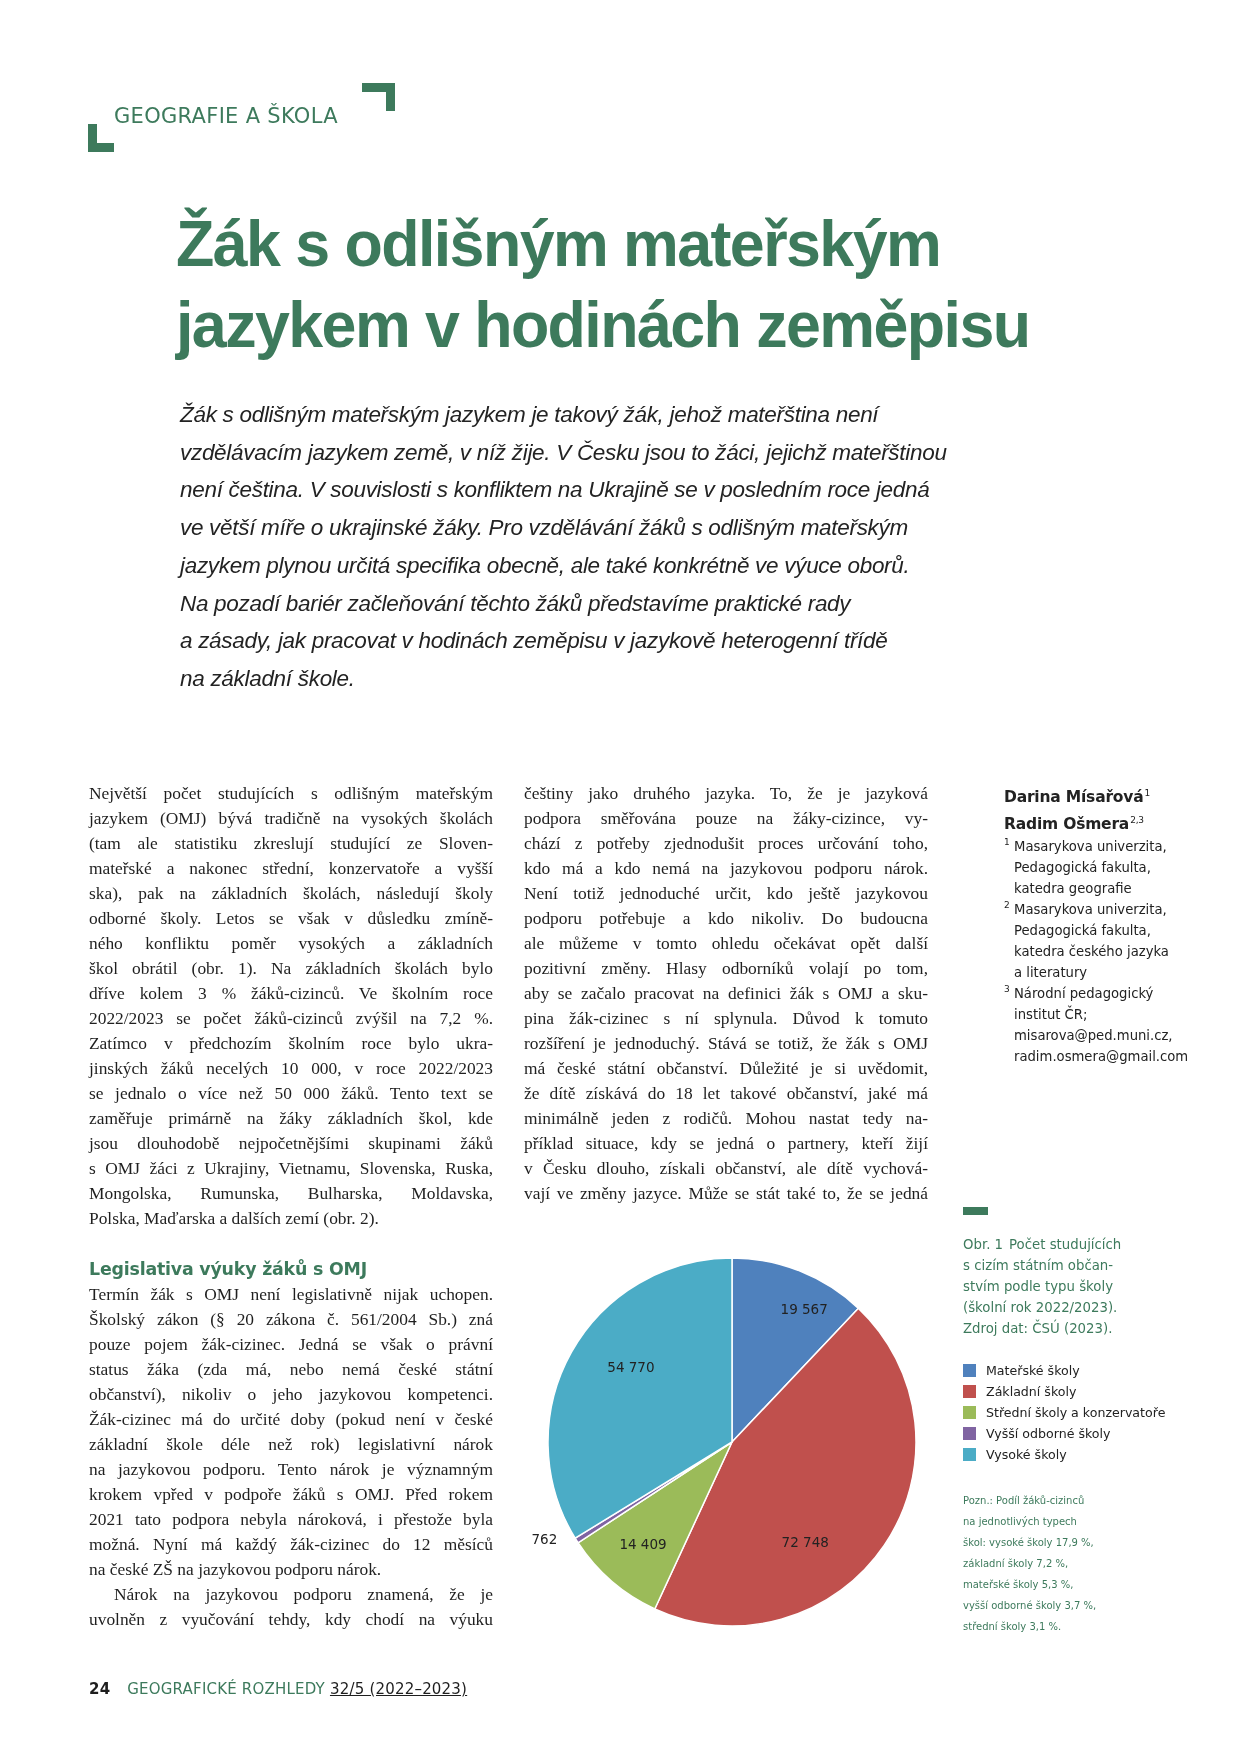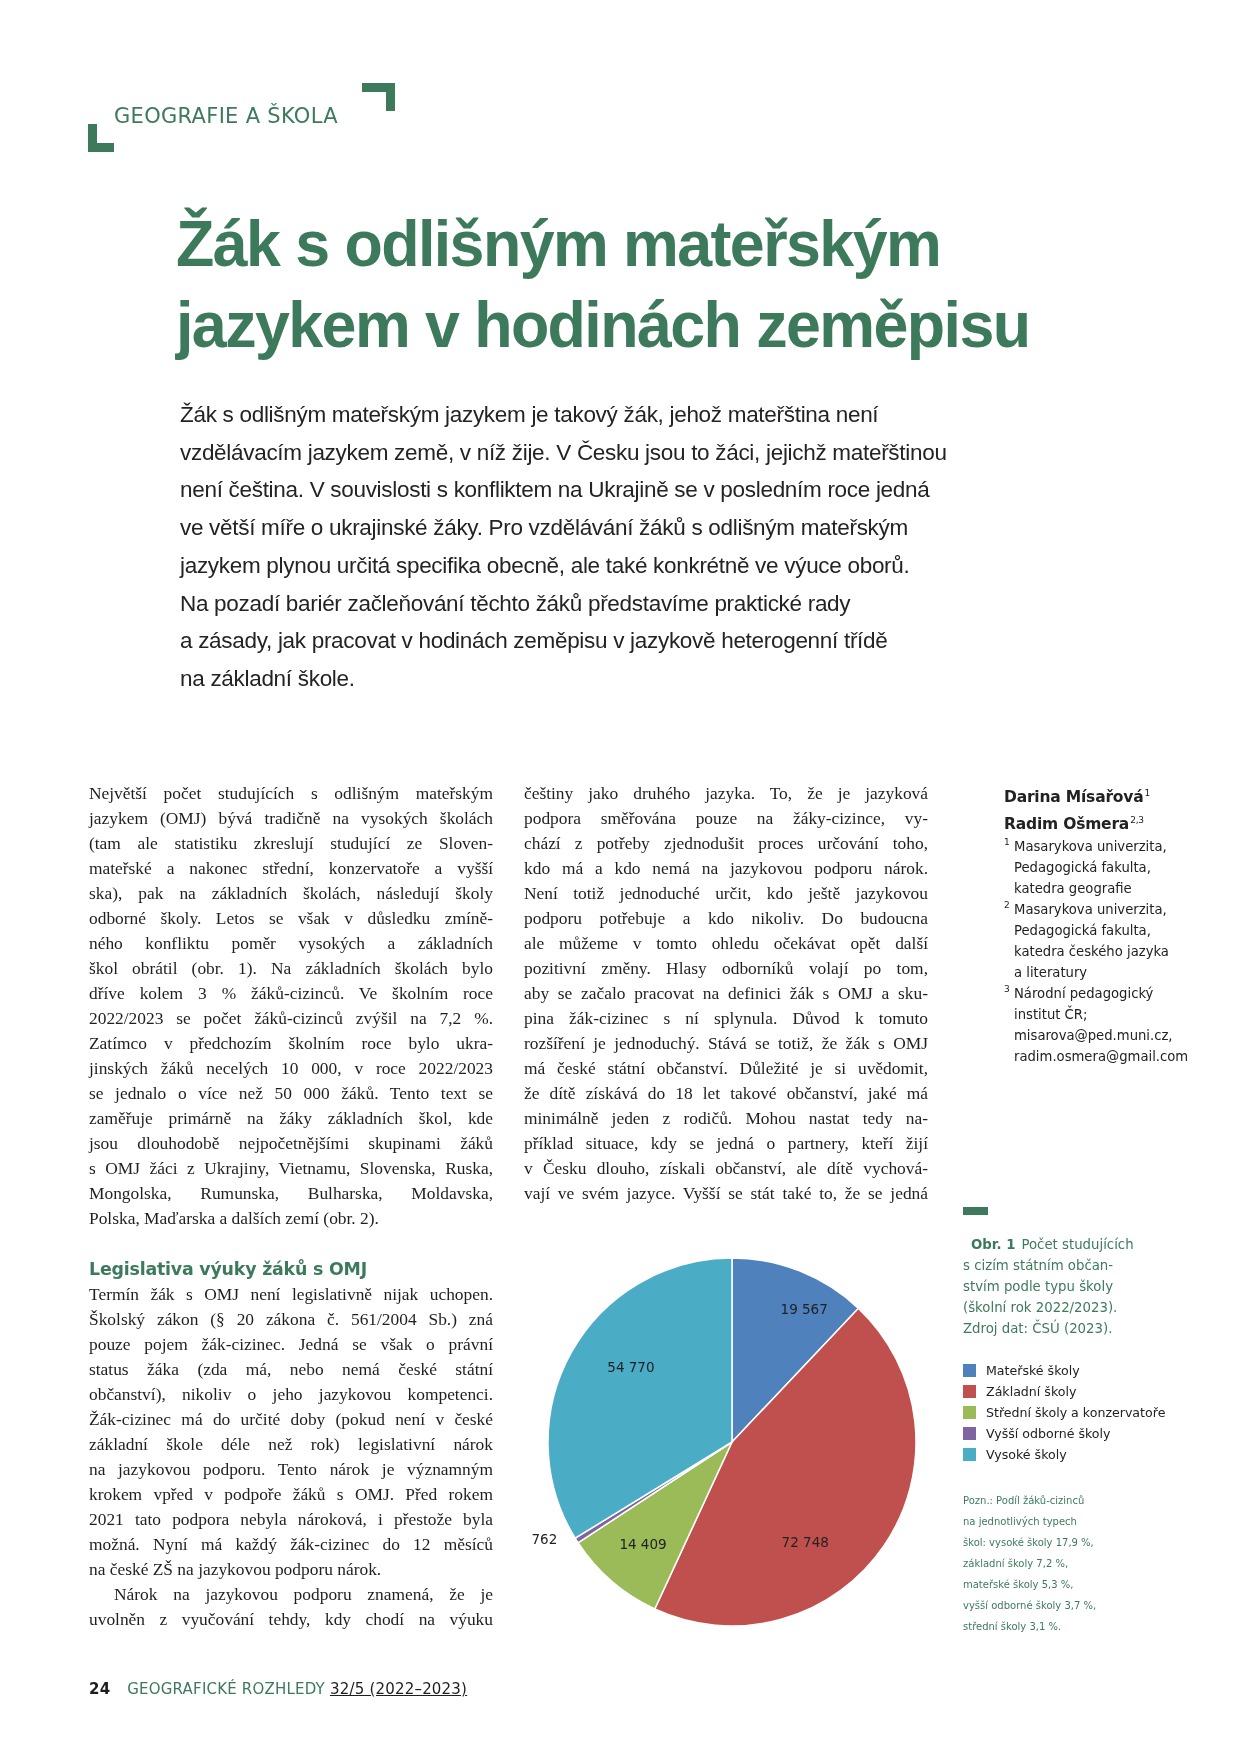--- a/index.html
+++ b/index.html
@@ -12,21 +12,21 @@
     .bracket-tr-v { position: absolute; left: 386px; top: 83px; width: 9px; height: 28px; background: #3d7a5c; }
     .bracket-bl-v { position: absolute; left: 88px; top: 124px; width: 9px; height: 28px; background: #3d7a5c; }
     .bracket-bl-h { position: absolute; left: 88px; top: 143px; width: 26px; height: 9px; background: #3d7a5c; }
     .section-label { position: absolute; left: 114px; top: 104px; font-family: "DejaVu Sans", sans-serif; font-size: 21px; letter-spacing: 0.3px; color: #3d7a5c; font-weight: normal; white-space: nowrap; }
 
     
     .title { position: absolute; left: 176px; top: 204px; width: 1010px; font-family: "Liberation Sans", sans-serif; font-weight: bold; font-size: 64px; line-height: 81px; color: #3d7a5c; letter-spacing: -1.6px; transform: scaleX(0.98); transform-origin: left top; }
     .title span { display: block; white-space: nowrap; }
 
     
-    .intro { position: absolute; left: 180px; top: 396px; width: 900px; font-family: "Liberation Sans", sans-serif; font-size: 22.5px; line-height: 37.7px; color: #232323; letter-spacing: -0.3px; }
+    .intro { position: absolute; left: 180px; top: 396px; width: 900px; font-family: "Liberation Sans", sans-serif; font-size: 22.5px; line-height: 37.7px; color: #232323; letter-spacing: -0.3px; font-style: italic; }
     .intro span { display: block; white-space: nowrap; }
 
     
     .col { position: absolute; font-family: "Liberation Serif", serif; font-size: 17.4px; line-height: 25px; color: #1f1f1f; text-align: justify; }
     .col-left { left: 89px; top: 781px; width: 404px; }
     .col-mid { left: 524px; top: 781px; width: 404px; }
     .col p { margin: 0; }
     .line { display: block; white-space: nowrap; text-align-last: justify; text-align: justify; }
     .line.last { text-align-last: left; }
     .para-gap { height: 26px; }
@@ -37,21 +37,21 @@
     .authors { position: absolute; left: 1004px; top: 782px; width: 240px; font-family: "DejaVu Sans", sans-serif; font-size: 13.2px; line-height: 21px; color: #222; }
     .author-name { font-weight: bold; font-size: 15.5px; line-height: 23px; display: block; white-space: nowrap; letter-spacing: -0.2px; }
     .author-name sup { font-size: 9px; font-weight: normal; vertical-align: 6px; margin-left: 1px; }
     .aff { display: block; white-space: nowrap; position: relative; padding-left: 10px; }
     .aff sup { position: absolute; left: 0; top: -4px; font-size: 9px; }
 
     
     .fig-marker { position: absolute; left: 963px; top: 1207px; width: 25px; height: 8px; background: #3d7a5c; }
     .caption { position: absolute; left: 963px; top: 1234px; width: 250px; font-family: "DejaVu Sans", sans-serif; font-size: 13.3px; line-height: 21px; color: #3d7a5c; }
     .caption span { display: block; white-space: nowrap; }
-    .caption .fig-no { display: inline; font-weight: bold; margin-right: 6px; margin-left: 8px; }
+    .caption .fig-no { display: inline; font-weight: normal; margin-right: 6px; }
 
     .legend { position: absolute; left: 963px; top: 1360px; width: 260px; font-family: "DejaVu Sans", sans-serif; font-size: 12.6px; line-height: 21px; color: #222; }
     .legend-item { display: flex; align-items: center; white-space: nowrap; height: 21px; }
     .legend-swatch { width: 13px; height: 13px; margin-right: 10px; flex: none; }
 
     .note { position: absolute; left: 963px; top: 1490px; width: 260px; font-family: "DejaVu Sans", sans-serif; font-size: 10px; line-height: 21px; color: #3d7a5c; }
     .note span { display: block; white-space: nowrap; }
 
     
     .chart { position: absolute; left: 530px; top: 1240px; width: 410px; height: 390px; }
@@ -145,21 +145,21 @@
       <span class="line">ale můžeme v tomto ohledu očekávat opět další</span>
       <span class="line">pozitivní změny. Hlasy odborníků volají po tom,</span>
       <span class="line">aby se začalo pracovat na definici žák s OMJ a sku-</span>
       <span class="line">pina žák-cizinec s ní splynula. Důvod k tomuto</span>
       <span class="line">rozšíření je jednoduchý. Stává se totiž, že žák s OMJ</span>
       <span class="line">má české státní občanství. Důležité je si uvědomit,</span>
       <span class="line">že dítě získává do 18 let takové občanství, jaké má</span>
       <span class="line">minimálně jeden z rodičů. Mohou nastat tedy na-</span>
       <span class="line">příklad situace, kdy se jedná o partnery, kteří žijí</span>
       <span class="line">v Česku dlouho, získali občanství, ale dítě vychová-</span>
-      <span class="line">vají ve svém jazyce. Vyšší se stát také to, že se jedná</span>
+      <span class="line">vají ve změny jazyce. Může se stát také to, že se jedná</span>
     </p>
 </div>
 
 <div class="authors">
   <span class="author-name"><span>Darina Mísařová</span><sup>1</sup></span>
   <span class="author-name"><span>Radim Ošmera</span><sup>2,3</sup></span>
   <div id="affiliations">
       <span class="aff"><sup>1</sup>Masarykova univerzita,</span>
       <span class="aff">Pedagogická fakulta,</span>
       <span class="aff">katedra geografie</span>

